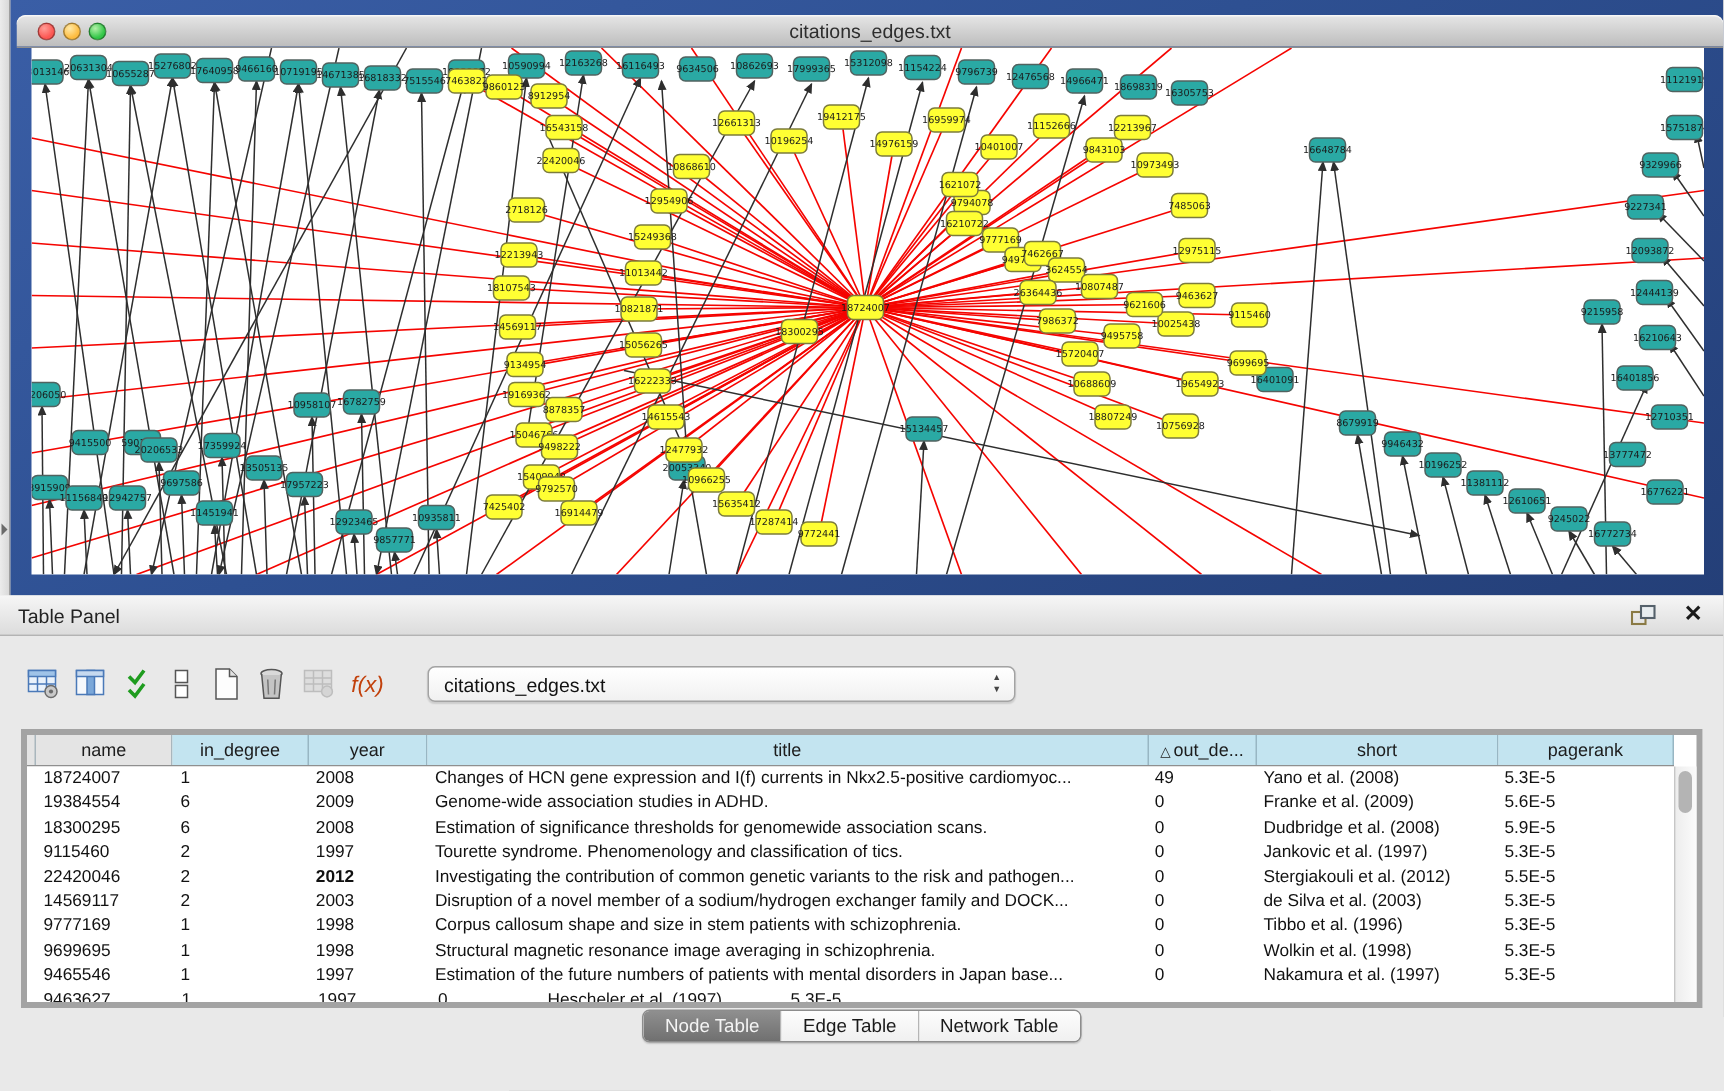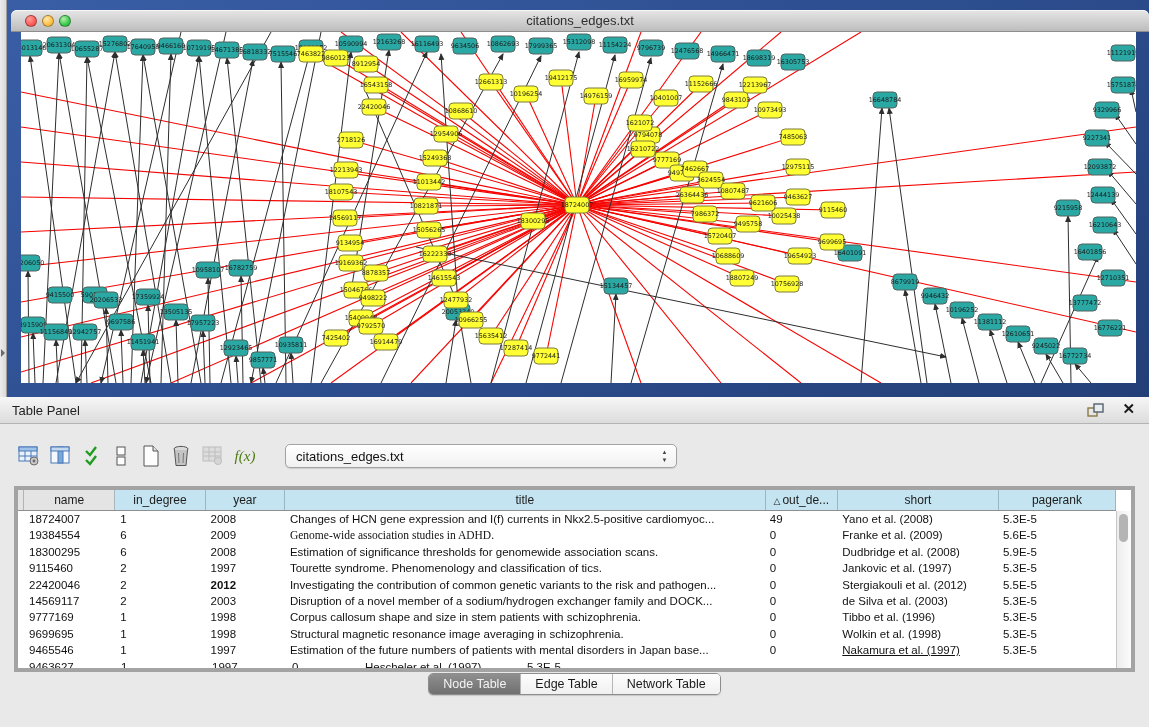--- a/index.html
+++ b/index.html
@@ -31,21 +31,21 @@
   
   .table-panel{position:absolute;left:0;top:397px;width:1149px;height:330px;background:#e9e9e9;}
   .tp-titlebar{position:absolute;left:0;top:0;width:100%;height:27px;
                background:linear-gradient(#f6f6f6,#dcdcdc);border-bottom:1px solid #b3b3b3;}
   .tp-title{position:absolute;left:12px;top:6px;font-size:13px;color:#222;}
   .tp-float{position:absolute;right:44px;top:6px;width:18px;height:15px;cursor:pointer;}
   .tp-close{position:absolute;right:14px;top:3px;font-size:15px;font-weight:bold;color:#1a1a1a;cursor:pointer;}
 
   .tp-toolbar{position:absolute;left:0;top:38px;width:100%;height:46px;}
   .tbtn{position:absolute;top:8px;width:26px;height:26px;display:flex;align-items:center;justify-content:center;cursor:pointer;}
-  .fx{font-family:Liberation Serif, serif;font-style:italic;font-size:15px;color:#4d7c0f;}
+  .fx{font-family:Liberation Sans, sans-serif;font-style:italic;font-size:15px;color:#c2410c;}
   .combo{position:absolute;left:285px;top:9px;width:392px;height:24px;
          border:1px solid #a3a3a3;border-radius:5px;background:linear-gradient(#ffffff,#f1f1f1);
          box-shadow:0 1px 1px rgba(0,0,0,.12);cursor:pointer;}
   .combo-text{position:absolute;left:10px;top:4px;font-size:13px;color:#111;}
   .combo-arrows{position:absolute;right:7px;top:3px;width:9px;height:18px;font-size:6px;line-height:8px;
                 color:#444;text-align:center;}
 
   .tp-table{position:absolute;left:14px;top:89px;width:1121px;height:186px;
             border:4px solid #a3a3a3;background:#fff;}
   .thead{position:absolute;left:0;top:0;right:15px;height:21px;display:flex;border-bottom:1px solid #8f8f8f;}
@@ -886,21 +886,21 @@
             <div class="td" style="width: 484px;">Changes of HCN gene expression and I(f) currents in Nkx2.5-positive cardiomyoc...</div>
             <div class="td" style="width: 73px;">49</div>
             <div class="td" style="width: 162px;">Yano et al. (2008)</div>
             <div class="td" style="width: 118px;">5.3E-5</div>
           </div>
           <div class="tr">
             <div class="td" style="width: 6px;"></div>
             <div class="td" style="width: 92px;">19384554</div>
             <div class="td" style="width: 91px;">6</div>
             <div class="td" style="width: 80px;">2009</div>
-            <div class="td" style="width: 484px; font-family: Liberation Serif, serif;">Genome-wide association studies in ADHD.</div>
+            <div class="td" style="width: 484px;">Genome-wide association studies in ADHD.</div>
             <div class="td" style="width: 73px;">0</div>
             <div class="td" style="width: 162px;">Franke et al. (2009)</div>
             <div class="td" style="width: 118px;">5.6E-5</div>
           </div>
           <div class="tr">
             <div class="td" style="width: 6px;"></div>
             <div class="td" style="width: 92px;">18300295</div>
             <div class="td" style="width: 91px;">6</div>
             <div class="td" style="width: 80px;">2008</div>
             <div class="td" style="width: 484px;">Estimation of significance thresholds for genomewide association scans.</div>
@@ -958,21 +958,21 @@
             <div class="td" style="width: 162px;">Wolkin et al. (1998)</div>
             <div class="td" style="width: 118px;">5.3E-5</div>
           </div>
           <div class="tr">
             <div class="td" style="width: 6px;"></div>
             <div class="td" style="width: 92px;">9465546</div>
             <div class="td" style="width: 91px;">1</div>
             <div class="td" style="width: 80px;">1997</div>
             <div class="td" style="width: 484px;">Estimation of the future numbers of patients with mental disorders in Japan base...</div>
             <div class="td" style="width: 73px;">0</div>
-            <div class="td" style="width: 162px; text-decoration: underline;">Nakamura et al. (1997)</div>
+            <div class="td" style="width: 162px;">Nakamura et al. (1997)</div>
             <div class="td" style="width: 118px;">5.3E-5</div>
           </div>
           <div class="tr">
             <div class="td" style="width: 6px;"></div>
             <div class="td" style="width: 92px;">9463627</div>
             <div class="td" style="width: 91px;">1</div>
             <div class="td" style="width: 80px;">1997</div>
             <div class="td" style="width: 73px;">0</div>
             <div class="td" style="width: 162px;">Hescheler et al. (1997)</div>
             <div class="td" style="width: 118px;">5.3E-5</div>

